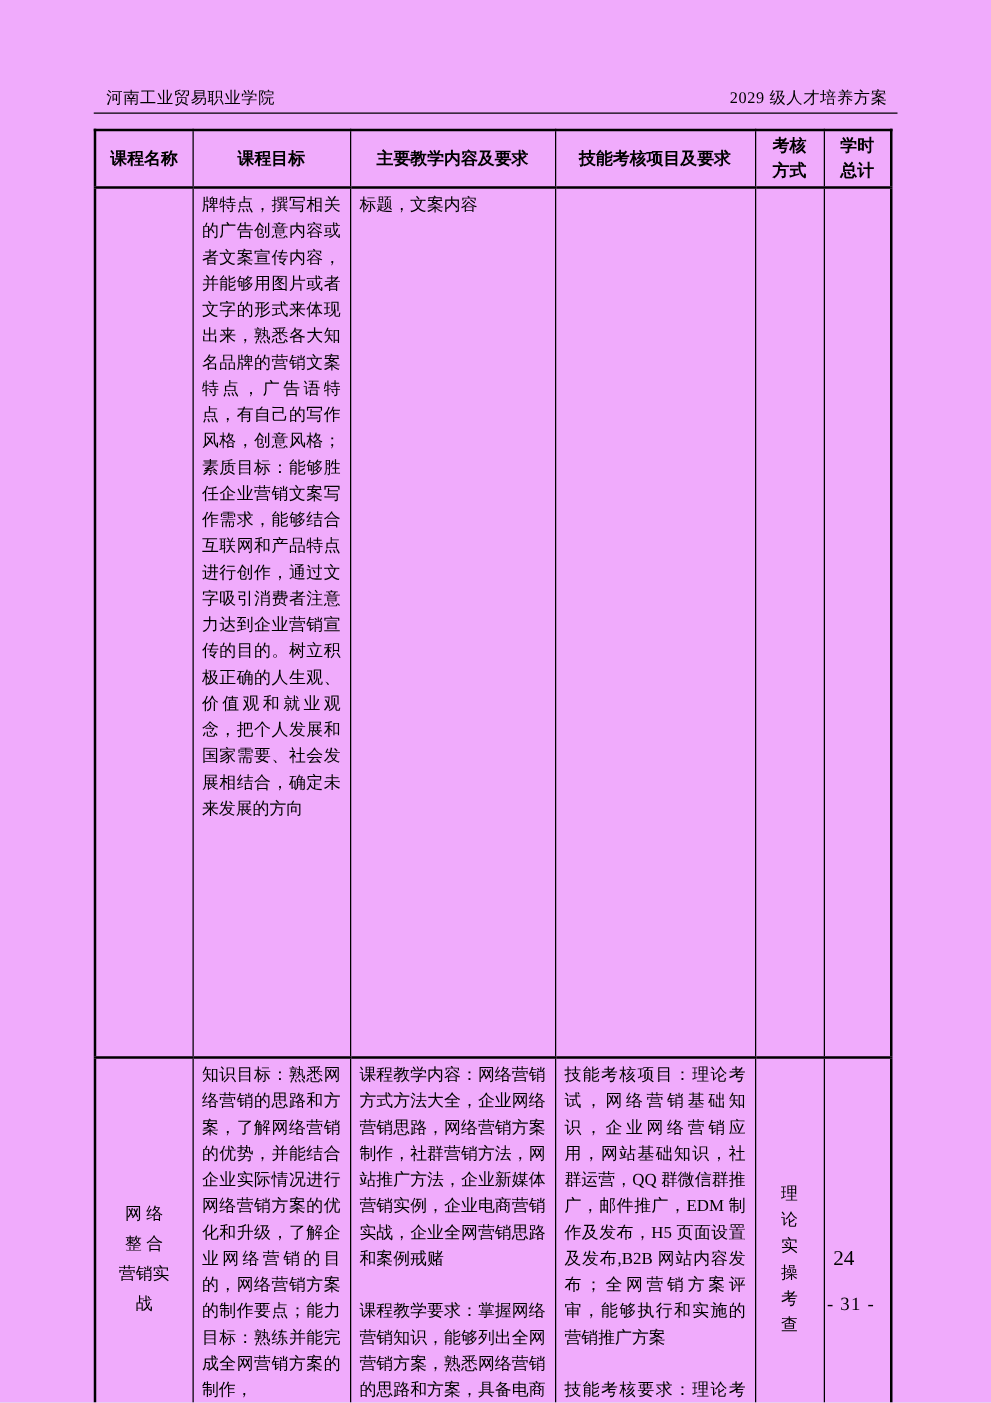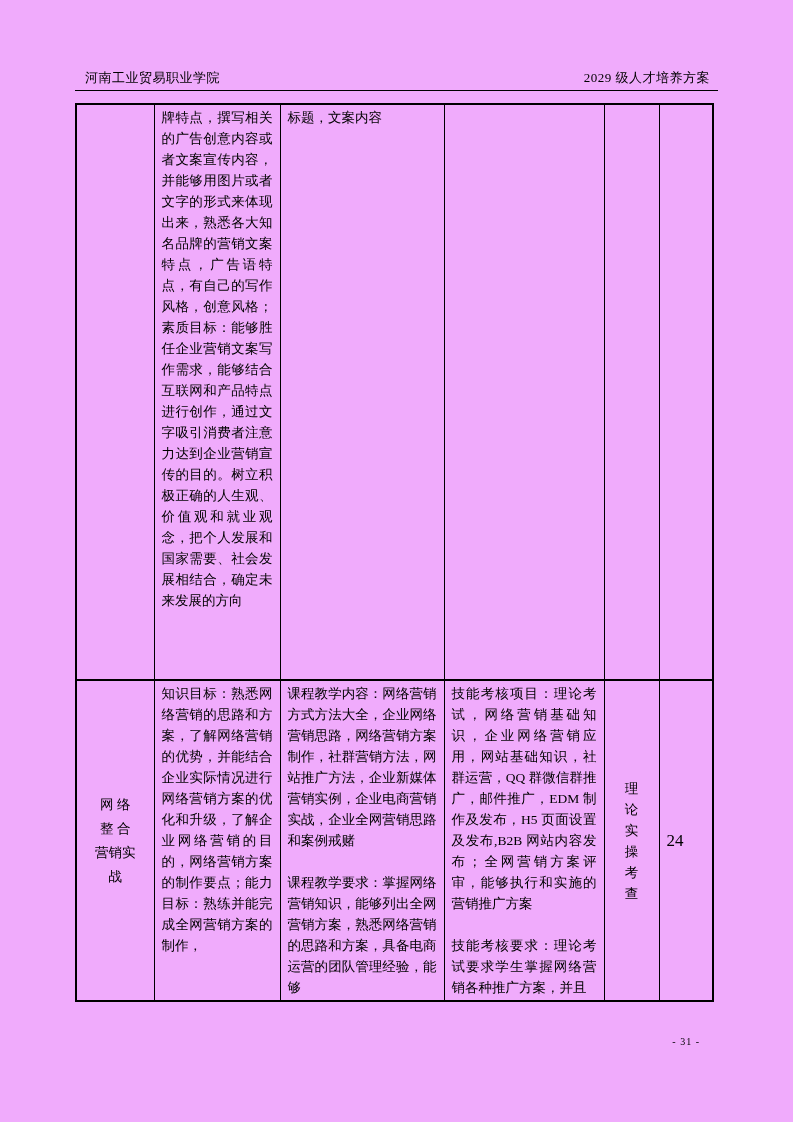--- a/index.html
+++ b/index.html
@@ -39,21 +39,21 @@
   }
   .schedule th{
     font-weight:bold;
     text-align:center;
     vertical-align:middle;
     white-space:pre-line;
     line-height:20px;
     padding:2px 2px;
   }
   .schedule tr.head-row{height:42px;}
-  .schedule tr.row-1{height:576px;}
+  .schedule tr.row-1{height:696px;}
   .schedule tr.row-2{height:310px;}
   .schedule tr.row-1 td{border-bottom:2px solid #000;}
   .schedule th{border-bottom:2px solid #000;}
   .cell-text{
     text-align:justify;
     line-height:21px;
   }
   td.course-cell{
     vertical-align:middle;
     white-space:pre-line;
@@ -68,21 +68,21 @@
     line-height:21px;
     padding:2px 14px;
   }
   td.hours-cell{
     vertical-align:middle;
     font-size:17px;
   }
   .para + .para{margin-top:21px;}
   .page-footer{
     position:absolute;right:93px;top:1036px;
-    font-size:10px;letter-spacing:1px;
+    font-size:15px;letter-spacing:1px;
   }
 </style>
 </head>
 <body>
 
 <div class="page">
 
   <div class="page-header-left">河南工业贸易职业学院</div>
 
   <div class="page-header-right">2029 级人才培养方案</div>
@@ -92,20 +92,30 @@
   <table class="schedule">
     <colgroup>
       <col style="width:78px">
       <col style="width:126px">
       <col style="width:164px">
       <col style="width:160px">
       <col style="width:55px">
       <col style="width:54px">
     </colgroup>
     <tbody>
+      <tr class="head-row">
+        <th>课程名称</th>
+        <th>课程目标</th>
+        <th>主要教学内容及要求</th>
+        <th>技能考核项目及要求</th>
+        <th>考核
+方式</th>
+        <th>学时
+总计</th>
+      </tr>
 
       <tr class="row-1">
         <td class="course-cell"></td>
         <td>
           <div class="cell-text">牌特点，撰写相关的广告创意内容或者文案宣传内容，并能够用图片或者文字的形式来体现出来，熟悉各大知名品牌的营销文案特点，广告语特点，有自己的写作风格，创意风格；素质目标：能够胜任企业营销文案写作需求，能够结合互联网和产品特点进行创作，通过文字吸引消费者注意力达到企业营销宣传的目的。树立积极正确的人生观、价值观和就业观念，把个人发展和国家需要、社会发展相结合，确定未来发展的方向</div>
         </td>
         <td>
           <div class="cell-text">标题，文案内容</div>
         </td>
         <td></td>

